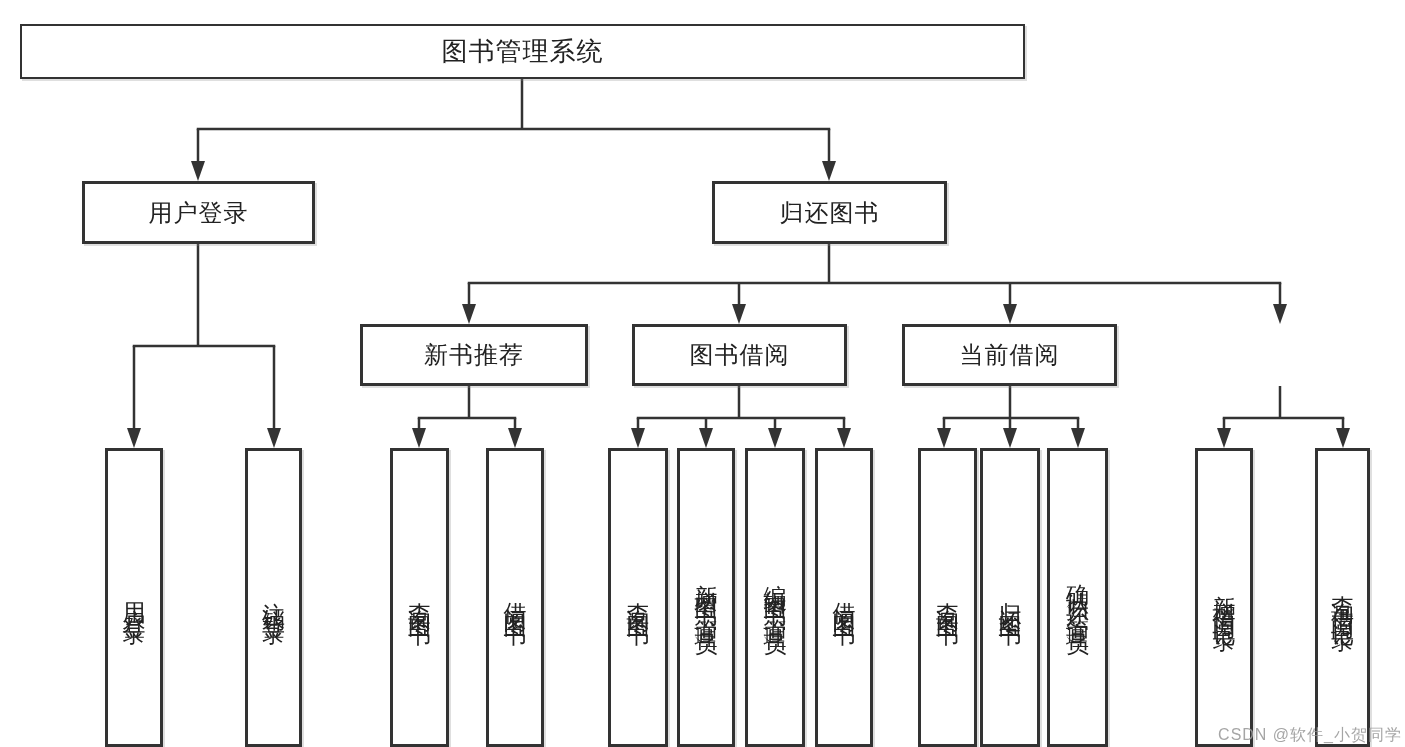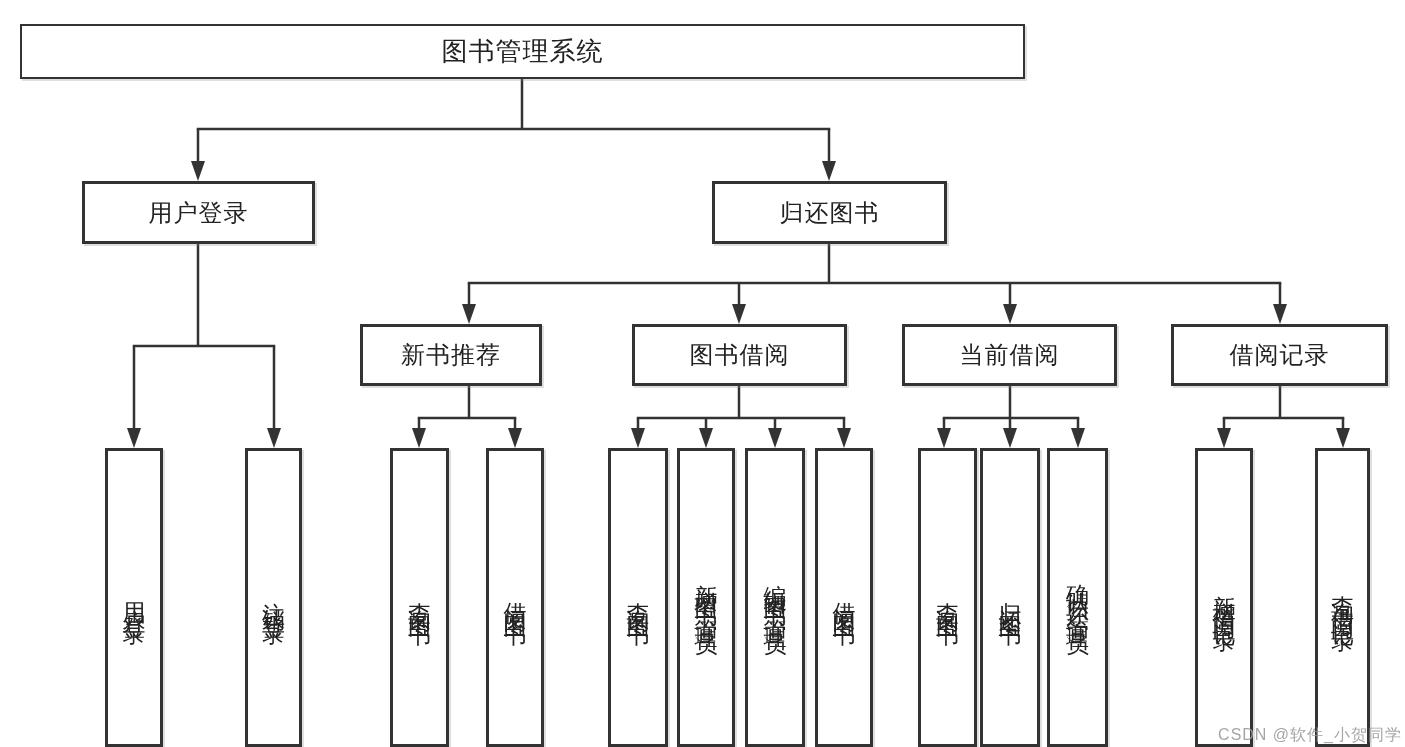--- a/index.html
+++ b/index.html
@@ -119,31 +119,28 @@
     <span class="hlabel">图书管理系统</span>
   </div>
 
   <div class="node" style="left:82px;top:170px;width:233px;height:63px">
     <span class="hlabel">用户登录</span>
   </div>
   <div class="node" style="left:712px;top:170px;width:235px;height:63px">
     <span class="hlabel">归还图书</span>
   </div>
 
-  <div class="node" style="left:360px;top:313px;width:182px;height:62px">
+  <div class="node" style="left:360px;top:313px;width:228px;height:62px">
     <span class="hlabel">新书推荐</span>
   </div>
   <div class="node" style="left:902px;top:313px;width:215px;height:62px">
     <span class="hlabel">当前借阅</span>
   </div>
   <div class="node" style="left:632px;top:313px;width:215px;height:62px">
     <span class="hlabel">图书借阅</span>
-  </div>
-  <div class="node" style="left:1171px;top:313px;width:217px;height:62px">
-    <span class="hlabel">借阅记录</span>
   </div>
 
   <div class="node leaf" style="left:105px;top:437px;width:58px;height:299px">
     <span class="vlabel">用户登录</span>
   </div>
   <div class="node leaf" style="left:245px;top:437px;width:57px;height:299px">
     <span class="vlabel">注销登录</span>
   </div>
 
   <div class="node leaf" style="left:390px;top:437px;width:59px;height:299px">

